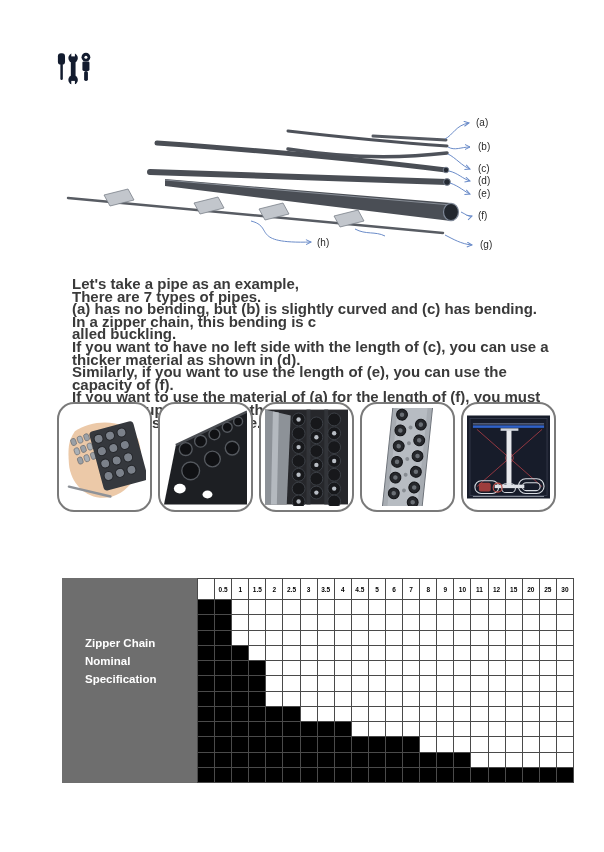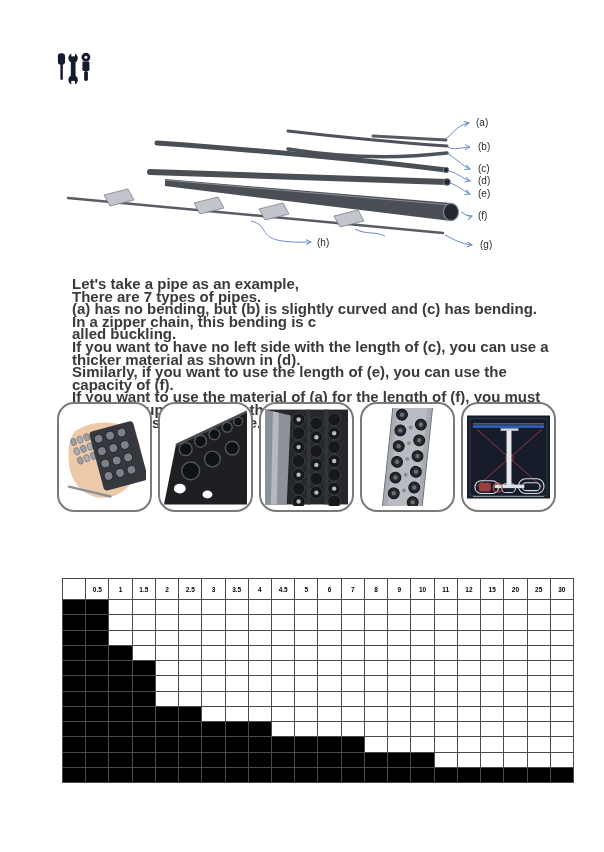--- a/index.html
+++ b/index.html
@@ -286,20 +286,23 @@
           <rect x="56" y="74" width="18" height="8" rx="4"></rect>
         </g>
         <rect x="12" y="74" width="12" height="9" rx="2" fill="#b5433f" opacity="0.85"></rect>
         <circle cx="31" cy="79" r="4.5" stroke="#c0504a" fill="none" stroke-width="1.2"></circle>
         <line x1="6" y1="88" x2="78" y2="88" stroke="#aab0ba" stroke-width="0.8"></line>
       </svg>
     </div>
   </div>
 
   <div class="spec">
+    <div class="spec-panel">Zipper Chain
+Nominal
+Specification</div>
     <div class="spec-grid" style="grid-template-columns: repeat(22, 1fr);">
         <div class="cell header"></div>
         <div class="cell header">0.5</div>
         <div class="cell header">1</div>
         <div class="cell header">1.5</div>
         <div class="cell header">2</div>
         <div class="cell header">2.5</div>
         <div class="cell header">3</div>
         <div class="cell header">3.5</div>
         <div class="cell header">4</div>

